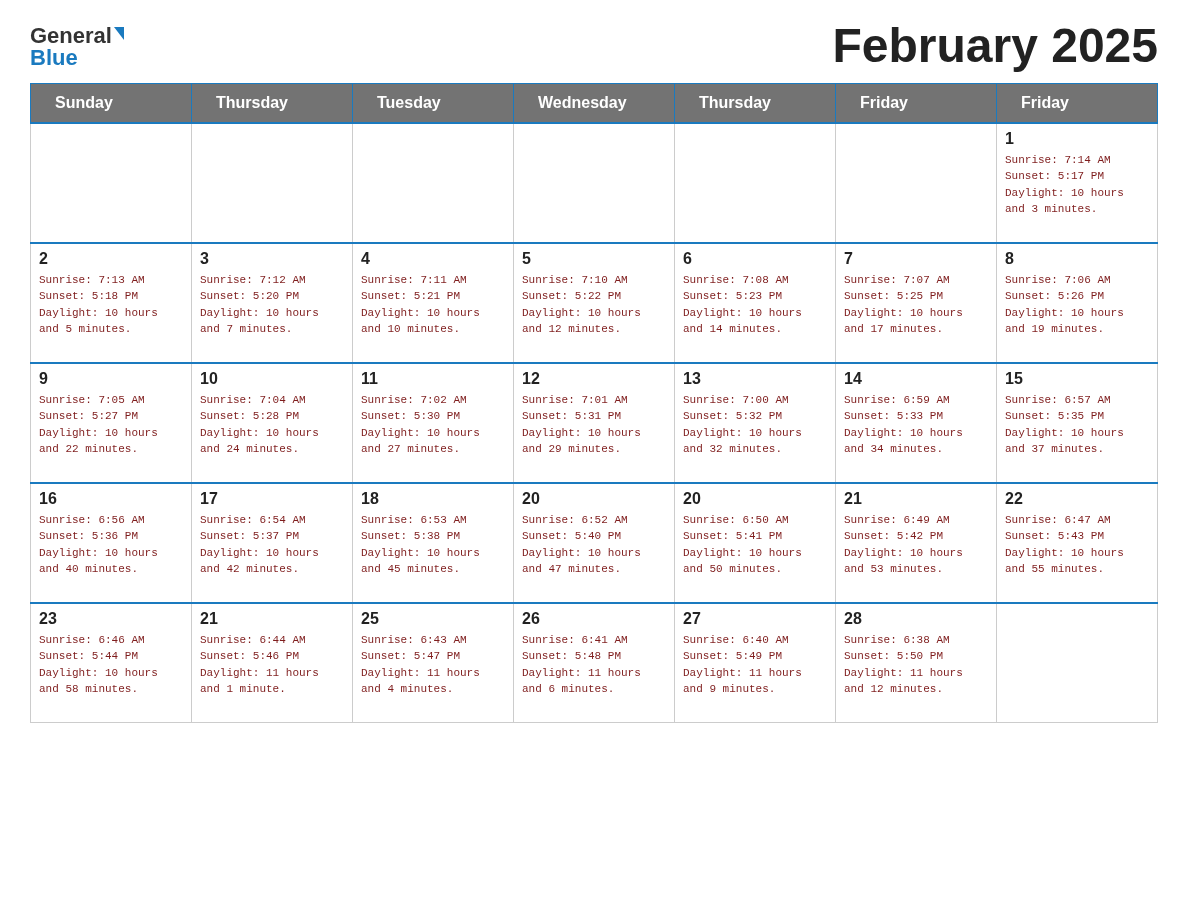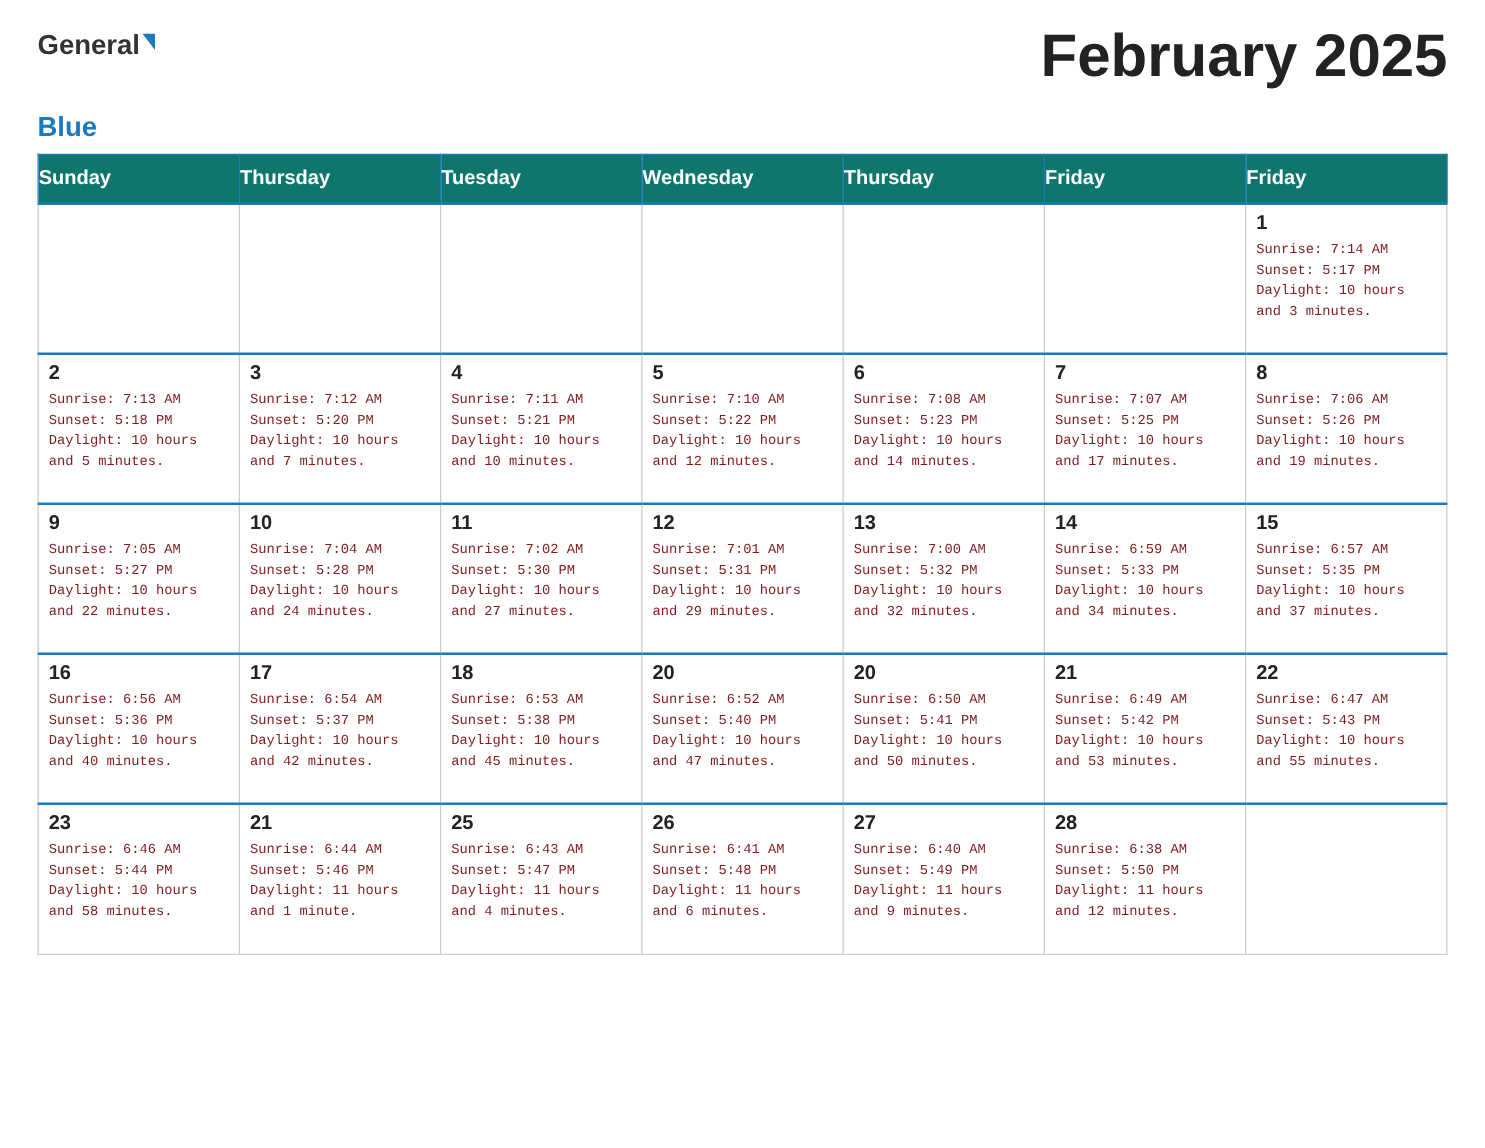--- a/index.html
+++ b/index.html
@@ -26,21 +26,20 @@
       font-size: 22px;
       font-weight: bold;
       color: #333;
       line-height: 1;
     }
     .logo-blue {
       font-size: 22px;
       font-weight: bold;
       color: #1a7abf;
       line-height: 1;
-      margin-top: 44px;
     }
     .title-section {
       text-align: right;
     }
     .month-title {
       font-size: 48px;
       font-weight: bold;
       color: #222;
       line-height: 1.1;
     }
@@ -48,25 +47,25 @@
       font-size: 22px;
       color: #555;
       margin-top: 4px;
     }
     .calendar {
       width: 100%;
       border-collapse: collapse;
       margin-top: 10px;
     }
     .calendar th {
-      background-color: #0f766e;
+      background-color: #737373;
       color: #fff;
       font-size: 16px;
       font-weight: bold;
-      padding: 10px 0;
+      padding: 10px 24px;
       text-align: left;
       border: 1px solid #1a7abf;
     }
     .calendar td {
       vertical-align: top;
       border: 1px solid #ccc;
       padding: 6px 8px;
       width: calc(100% / 7);
       min-height: 110px;
       height: 120px;

